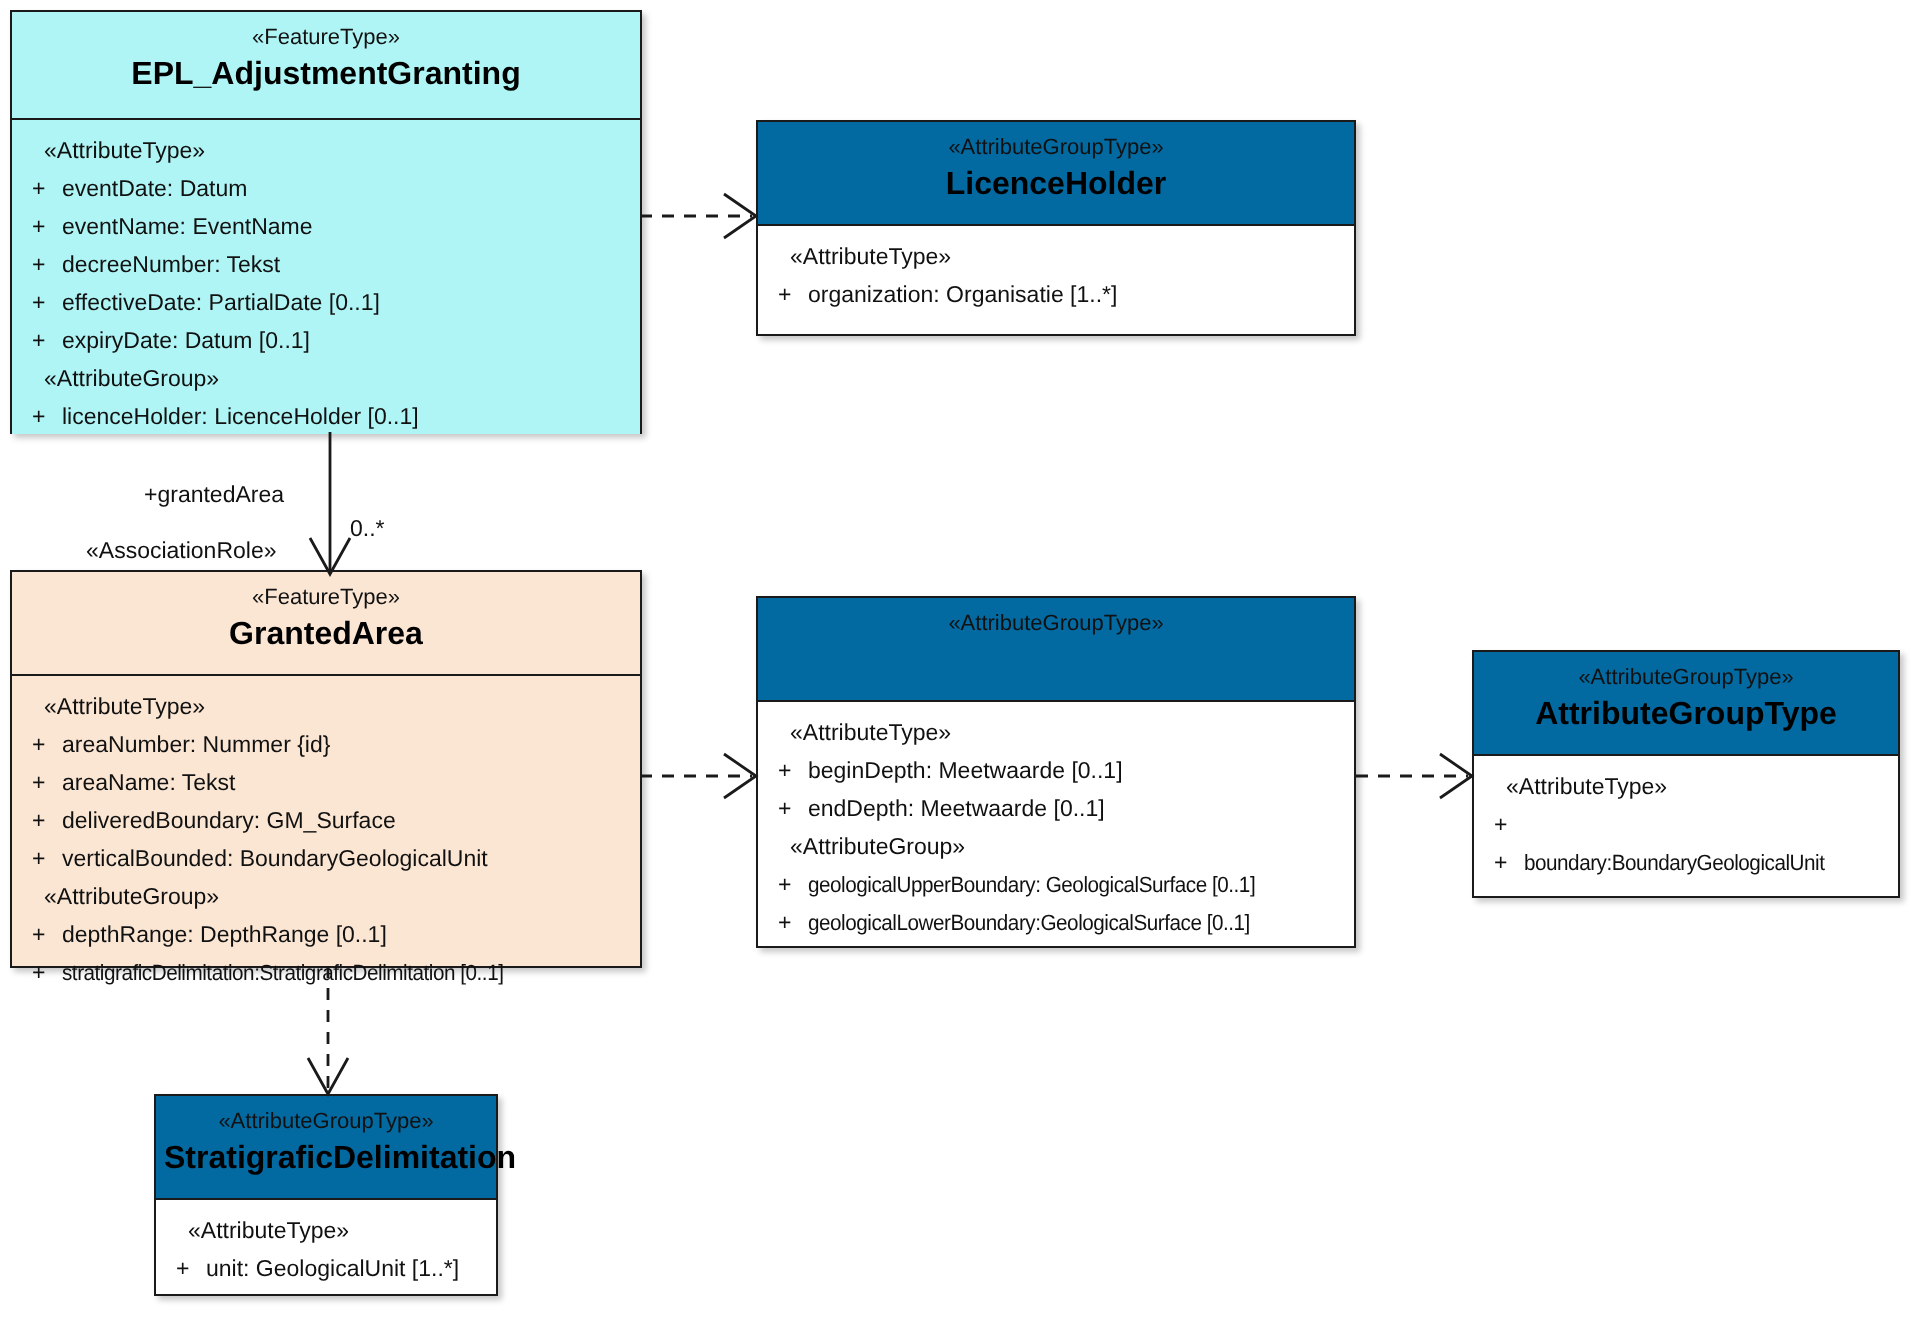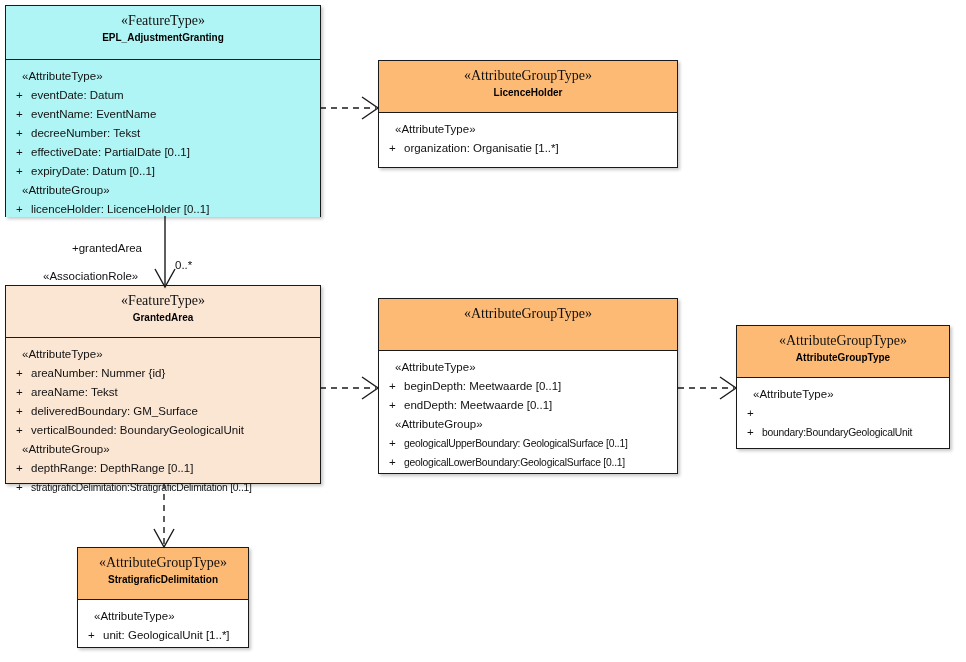--- a/index.html
+++ b/index.html
@@ -25,27 +25,26 @@
     box-shadow: 2px 2px 3px rgba(0,0,0,0.22);
   }
   .uml-head {
     box-sizing: border-box;
     border-bottom: 1px solid #1a1a1a;
     text-align: center;
     padding: 6px 4px 7px 4px;
     line-height: 1.35;
   }
   .stereotype {
-    font-size: 14px;
-    color: #111111;
-    white-space: nowrap;
-    font-family: Liberation Serif, serif;
+    font-size: 11px;
+    color: #111111;
+    white-space: nowrap;
   }
   .classname {
-    font-size: 10px;
+    font-size: 16px;
     font-weight: bold;
     color: #000000;
     white-space: nowrap;
   }
   .uml-body {
     box-sizing: border-box;
     padding: 7px 3px 7px 3px;
   }
   .group-label {
     font-size: 11.5px;
@@ -81,21 +80,21 @@
     letter-spacing: -0.25px;
     transform: scaleX(0.94);
     transform-origin: left center;
   }
 
   
   .feature-cyan .uml-head { background: #b0f5f5; }
   .feature-cyan .uml-body { background: #b0f5f5; }
   .feature-peach .uml-head { background: #fbe6d4; }
   .feature-peach .uml-body { background: #fbe6d4; }
-  .agt .uml-head { background: #fdba74; }
+  .agt .uml-head { background: #0369a1; }
   .agt .uml-body { background: #ffffff; }
 
   
   .conn { position: absolute; }
   .conn svg { display: block; overflow: visible; }
 
   .edge-label {
     position: absolute;
     font-size: 11.5px;
     color: #111111;

